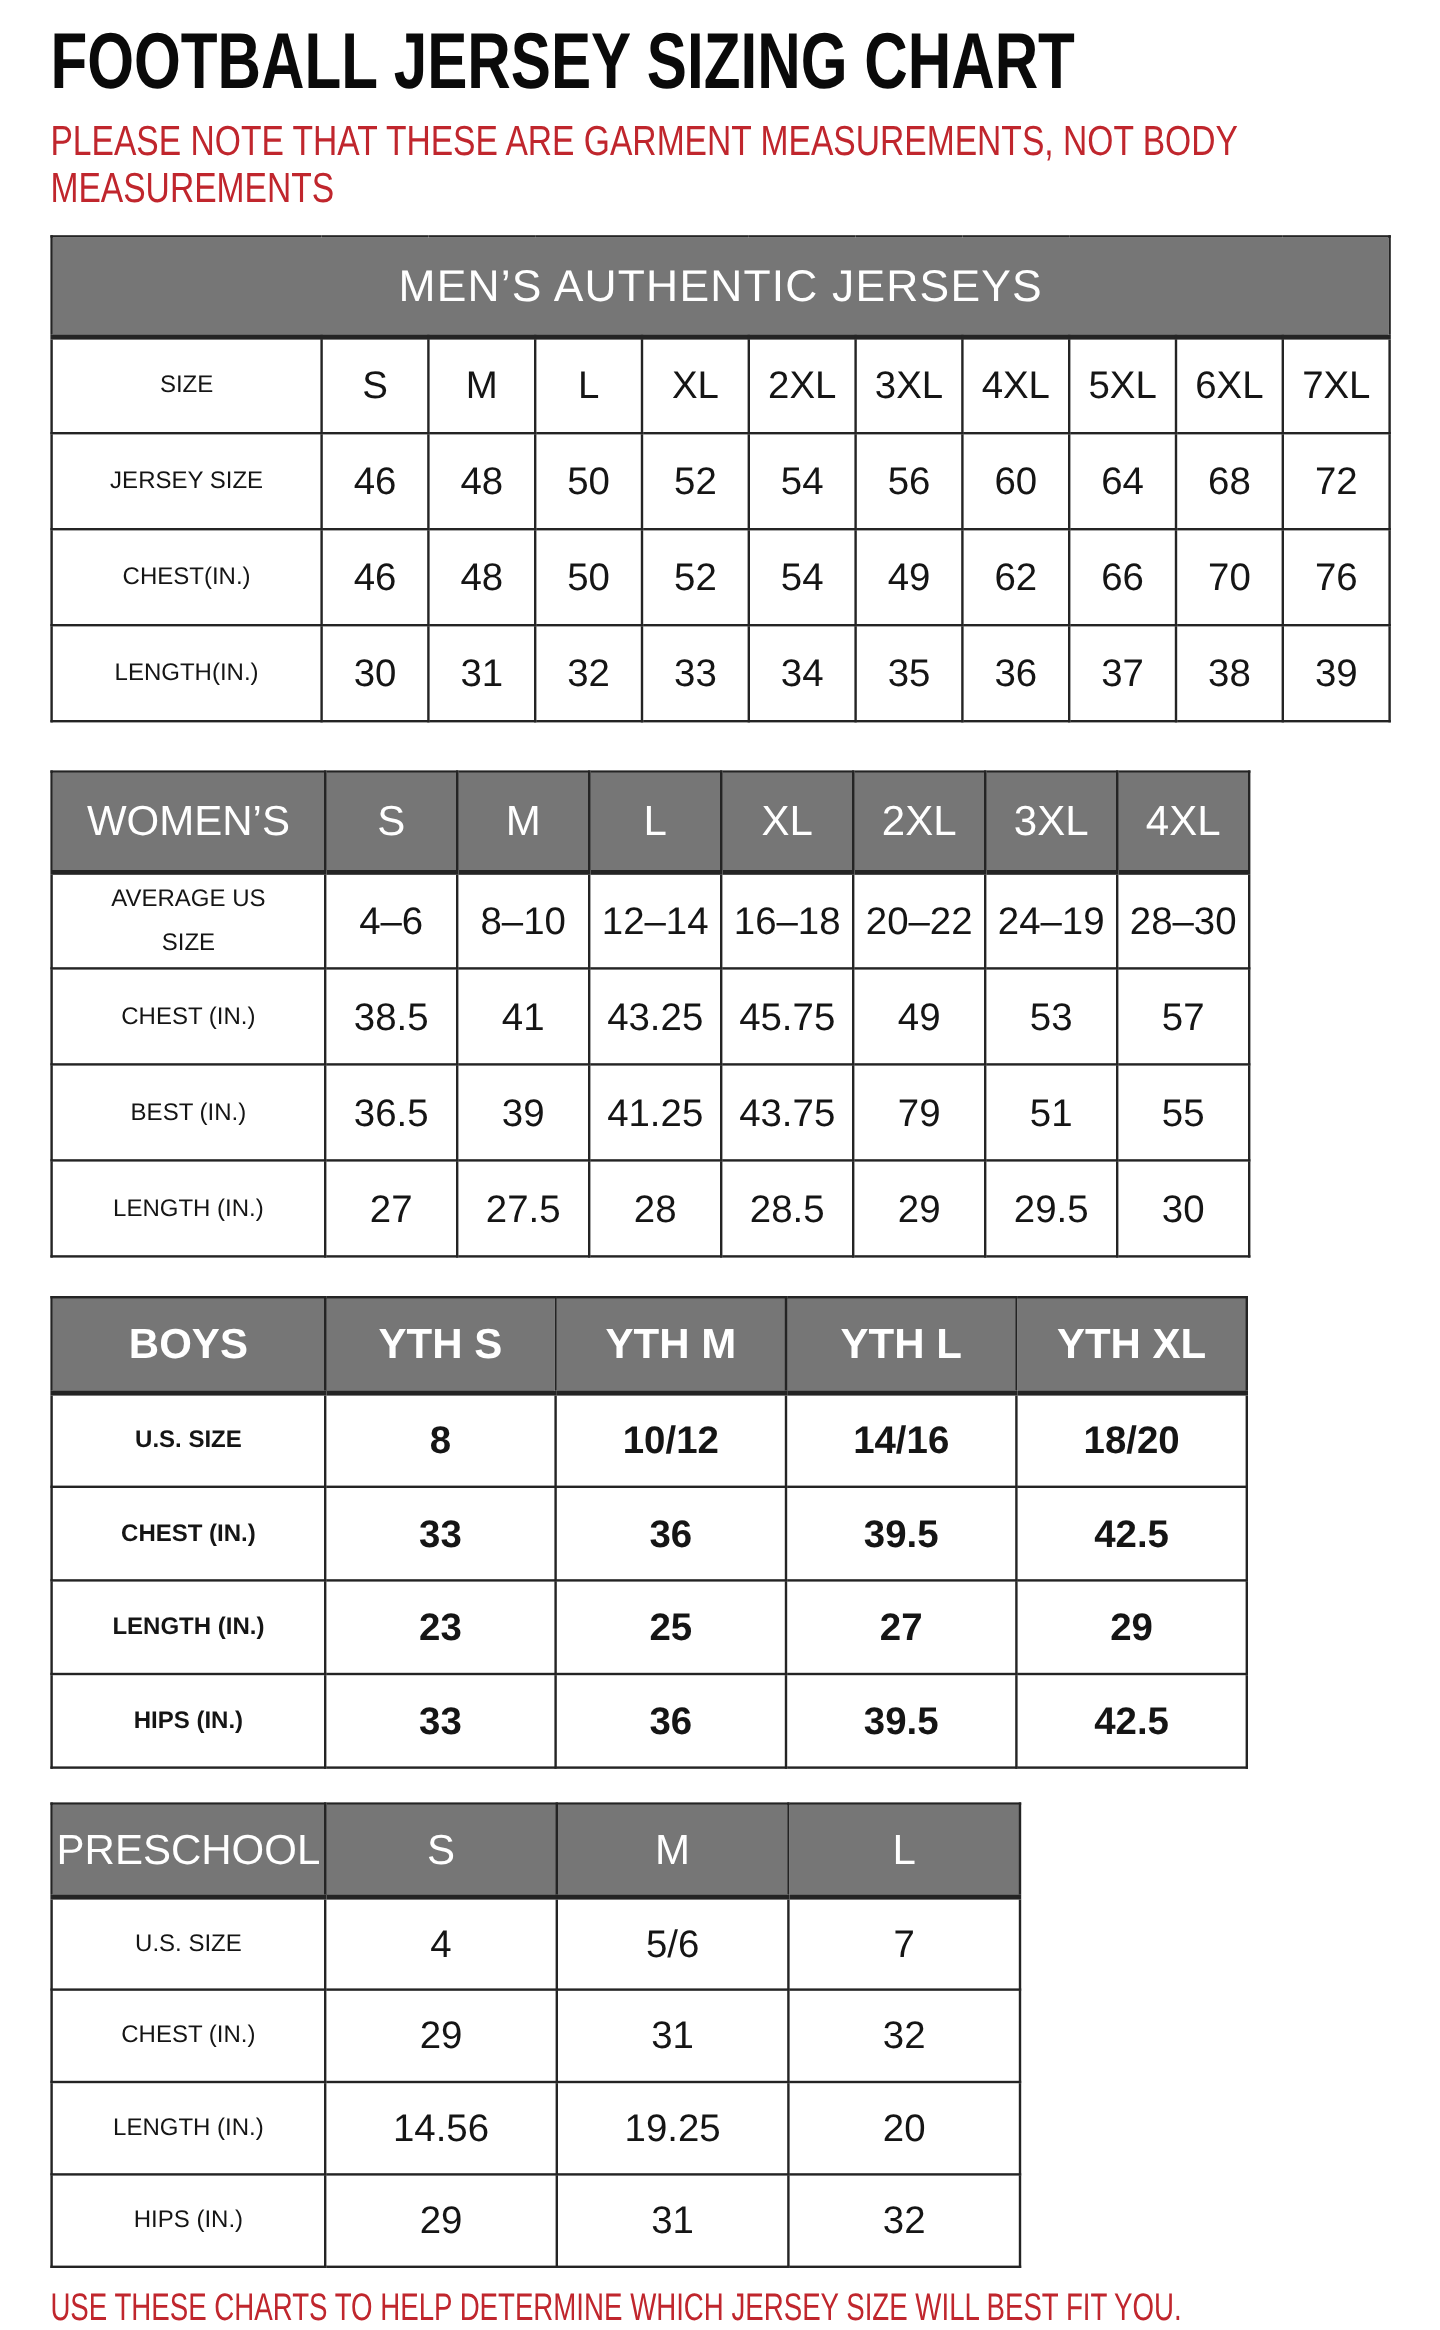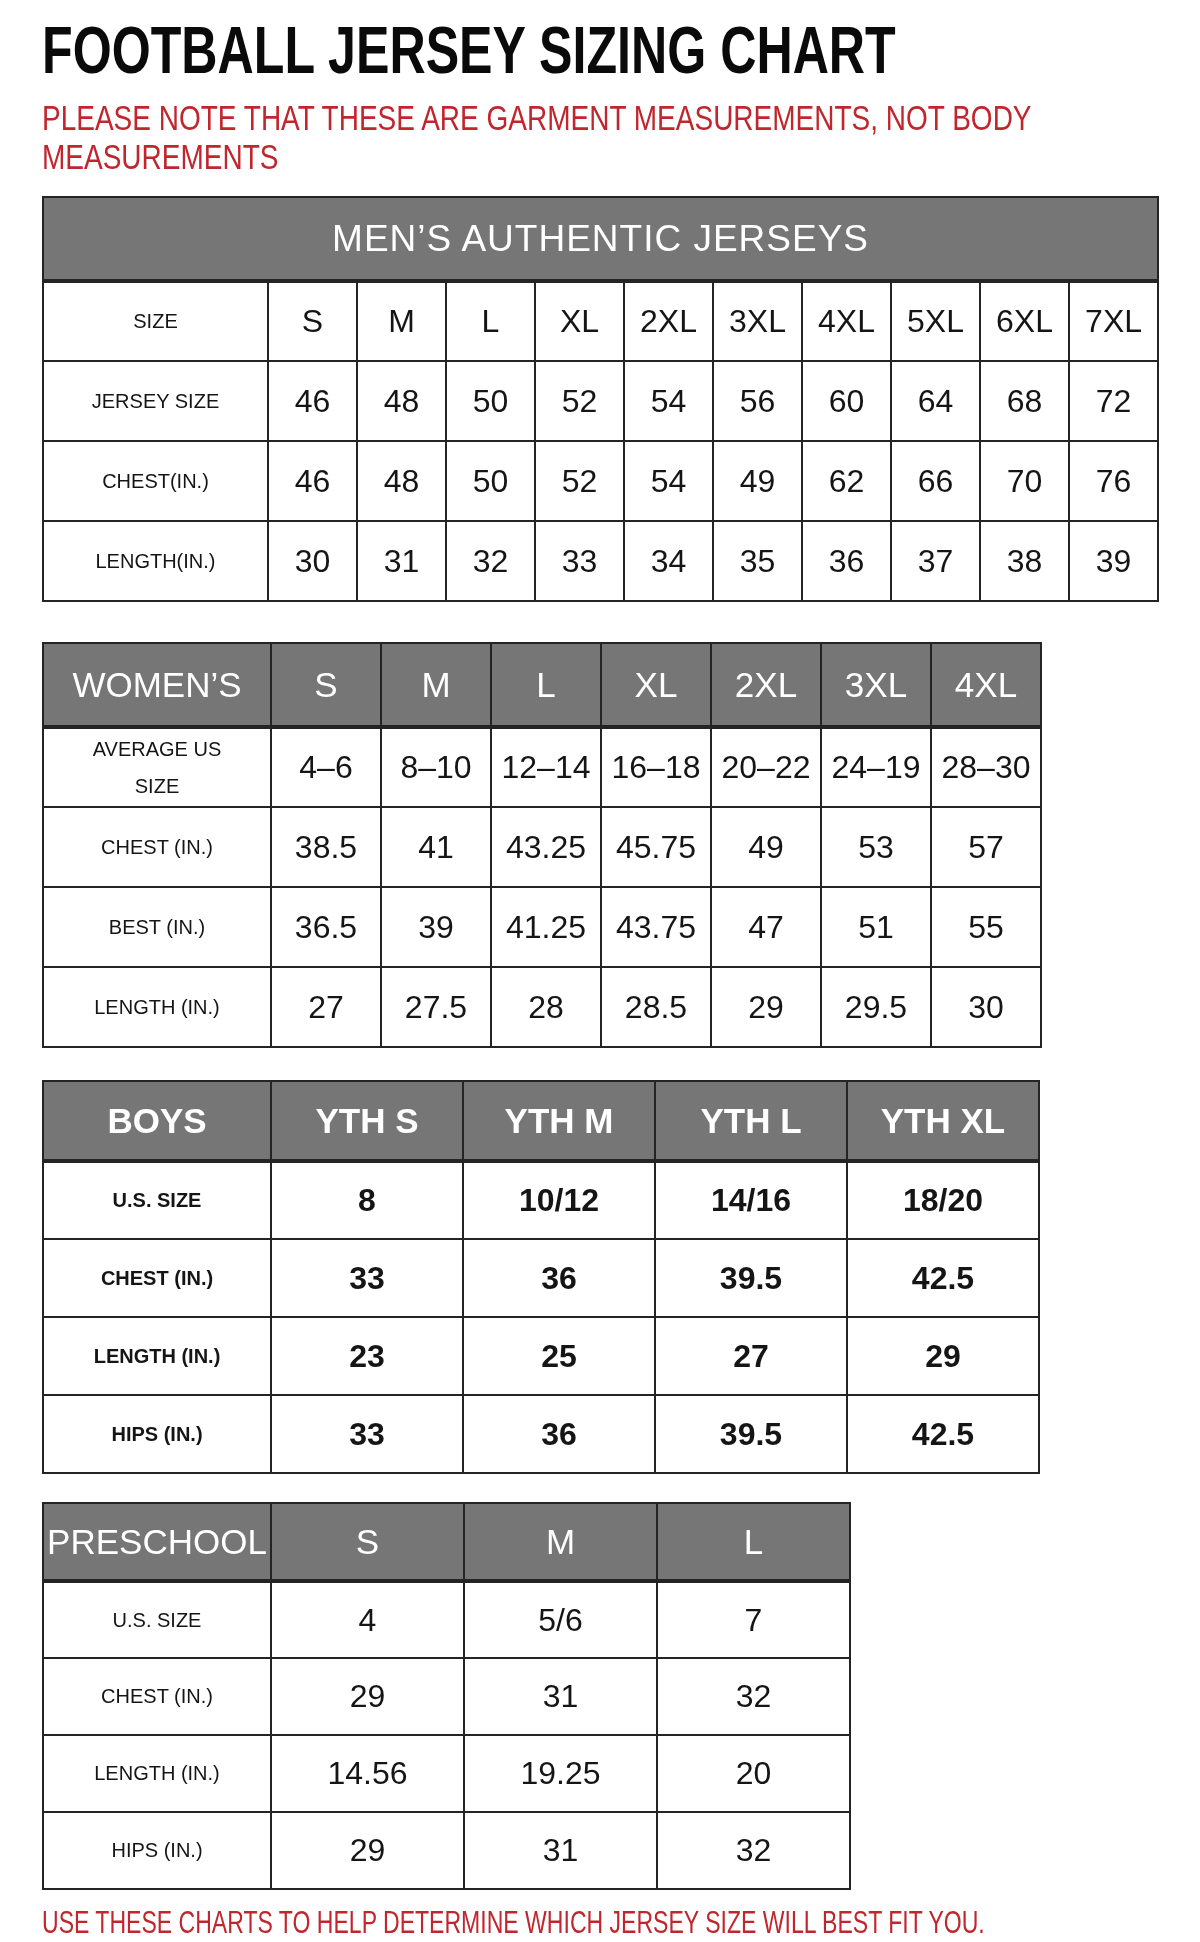--- a/index.html
+++ b/index.html
@@ -217,21 +217,21 @@
           <td>49</td>
           <td>53</td>
           <td>57</td>
         </tr>
         <tr>
           <td class="label">BEST (IN.)</td>
           <td>36.5</td>
           <td>39</td>
           <td>41.25</td>
           <td>43.75</td>
-          <td>47</td>
+          <td>79</td>
           <td>51</td>
           <td>55</td>
         </tr>
         <tr>
           <td class="label">LENGTH (IN.)</td>
           <td>27</td>
           <td>27.5</td>
           <td>28</td>
           <td>28.5</td>
           <td>29</td>

